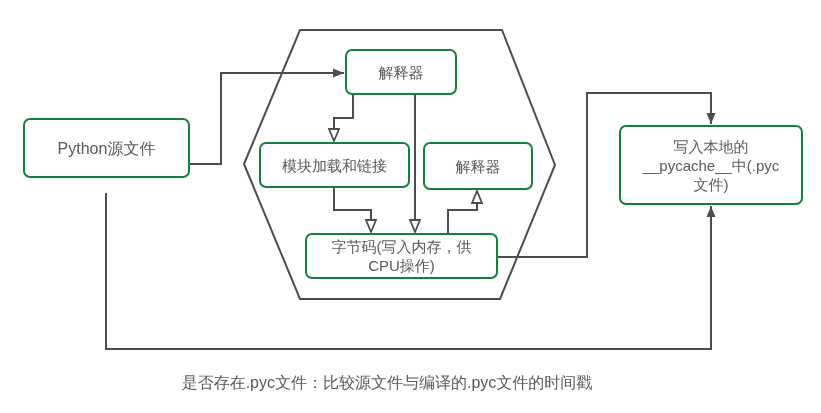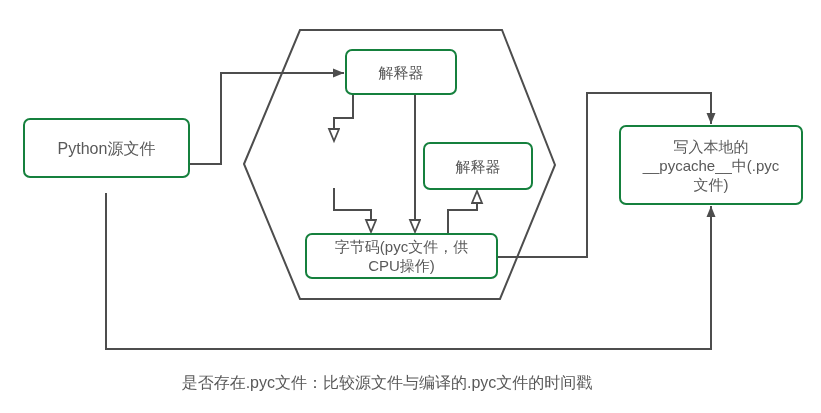--- a/index.html
+++ b/index.html
@@ -88,27 +88,30 @@
   </svg>
 
   <div class="node" id="node-python-source">
     <div class="line">Python源文件</div>
   </div>
 
   <div class="node" id="node-interpreter-top">
     <div class="line">解释器</div>
   </div>
 
+  <div class="node" id="node-module-load">
+    <div class="line">模块加载和链接</div>
+  </div>
 
   <div class="node" id="node-interpreter-2">
     <div class="line">解释器</div>
   </div>
 
   <div class="node" id="node-bytecode">
-    <div class="line">字节码(pyc文件，供</div>
+    <div class="line">字节码(写入内存，供</div>
     <div class="line">CPU操作)</div>
   </div>
 
   <div class="node" id="node-pycache">
     <div class="line">写入本地的</div>
     <div class="line">__pycache__中(.pyc</div>
     <div class="line">文件)</div>
   </div>
 
   <div class="caption">是否存在.pyc文件：比较源文件与编译的.pyc文件的时间戳</div>

